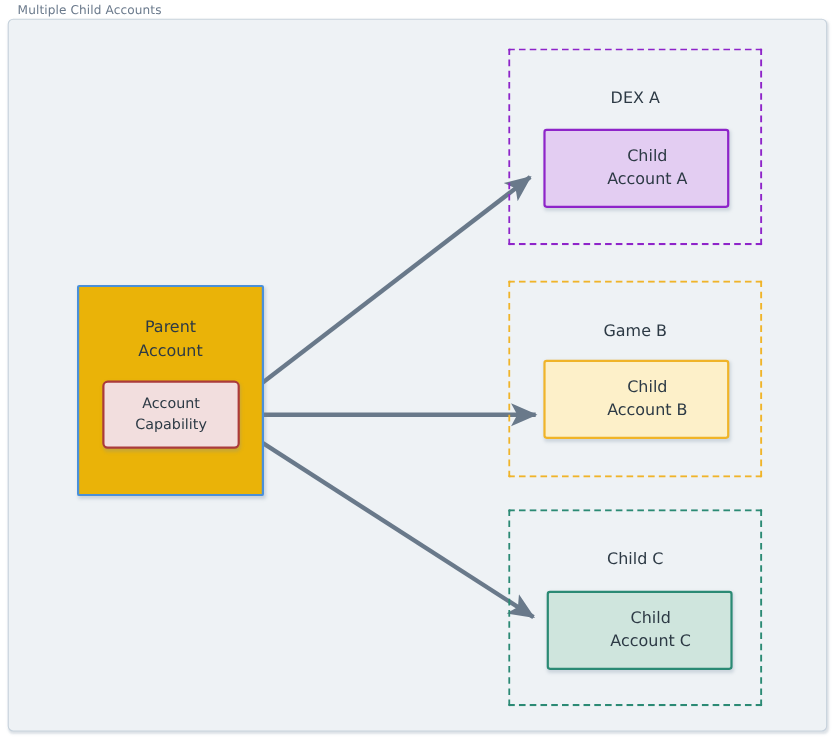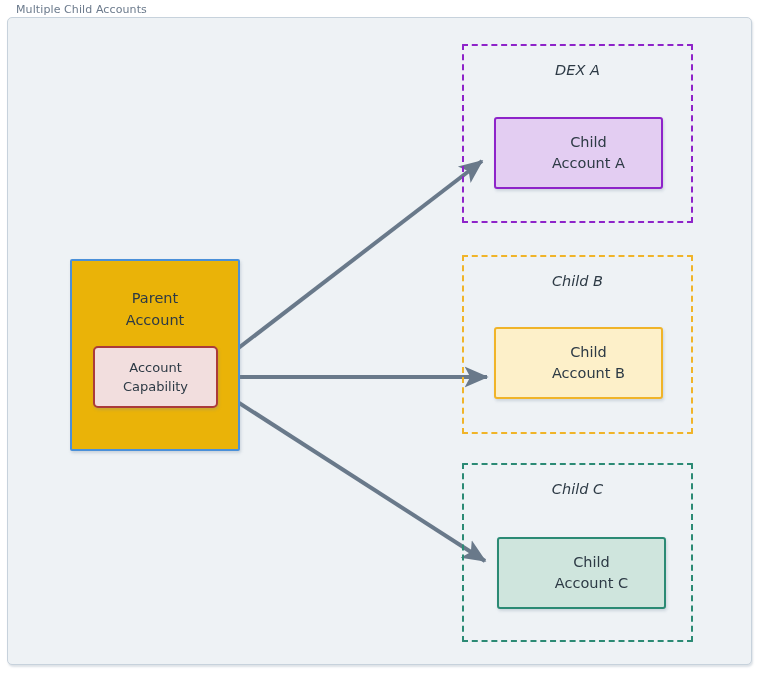--- a/index.html
+++ b/index.html
@@ -112,21 +112,21 @@
     right: 0;
     text-align: center;
     font-size: 14.5px;
     color: #2d3a45;
   }
 
   #group-dex-a   { left: 454px; top: 26px;  width: 231px; height: 179px; border-color: #8e24c9; }
   #group-defi-b  { left: 454px; top: 237px; width: 231px; height: 179px; border-color: #f0b429; }
   #group-game-c  { left: 454px; top: 445px; width: 231px; height: 179px; border-color: #2b8a74; }
 
-  .group-label { top: 16px; font-style: italic; }
+  .group-label { top: 36px; }
 
   
   .child {
     border-width: 2px;
     border-style: solid;
     border-radius: 3px;
     width: 169px;
     height: 72px;
     box-shadow: 1px 2px 3px rgba(120,140,160,0.28);
     padding-left: 20px;
@@ -168,21 +168,21 @@
 
   <div class="group" id="group-dex-a">
     <div class="group-label">DEX A</div>
   </div>
   <div class="node child" id="child-a">
     <span>Child
 Account A</span>
   </div>
 
   <div class="group" id="group-defi-b">
-    <div class="group-label">Child B</div>
+    <div class="group-label">Game B</div>
   </div>
   <div class="node child" id="child-b">
     <span>Child
 Account B</span>
   </div>
 
   <div class="group" id="group-game-c">
     <div class="group-label">Child C</div>
   </div>
   <div class="node child" id="child-c">

